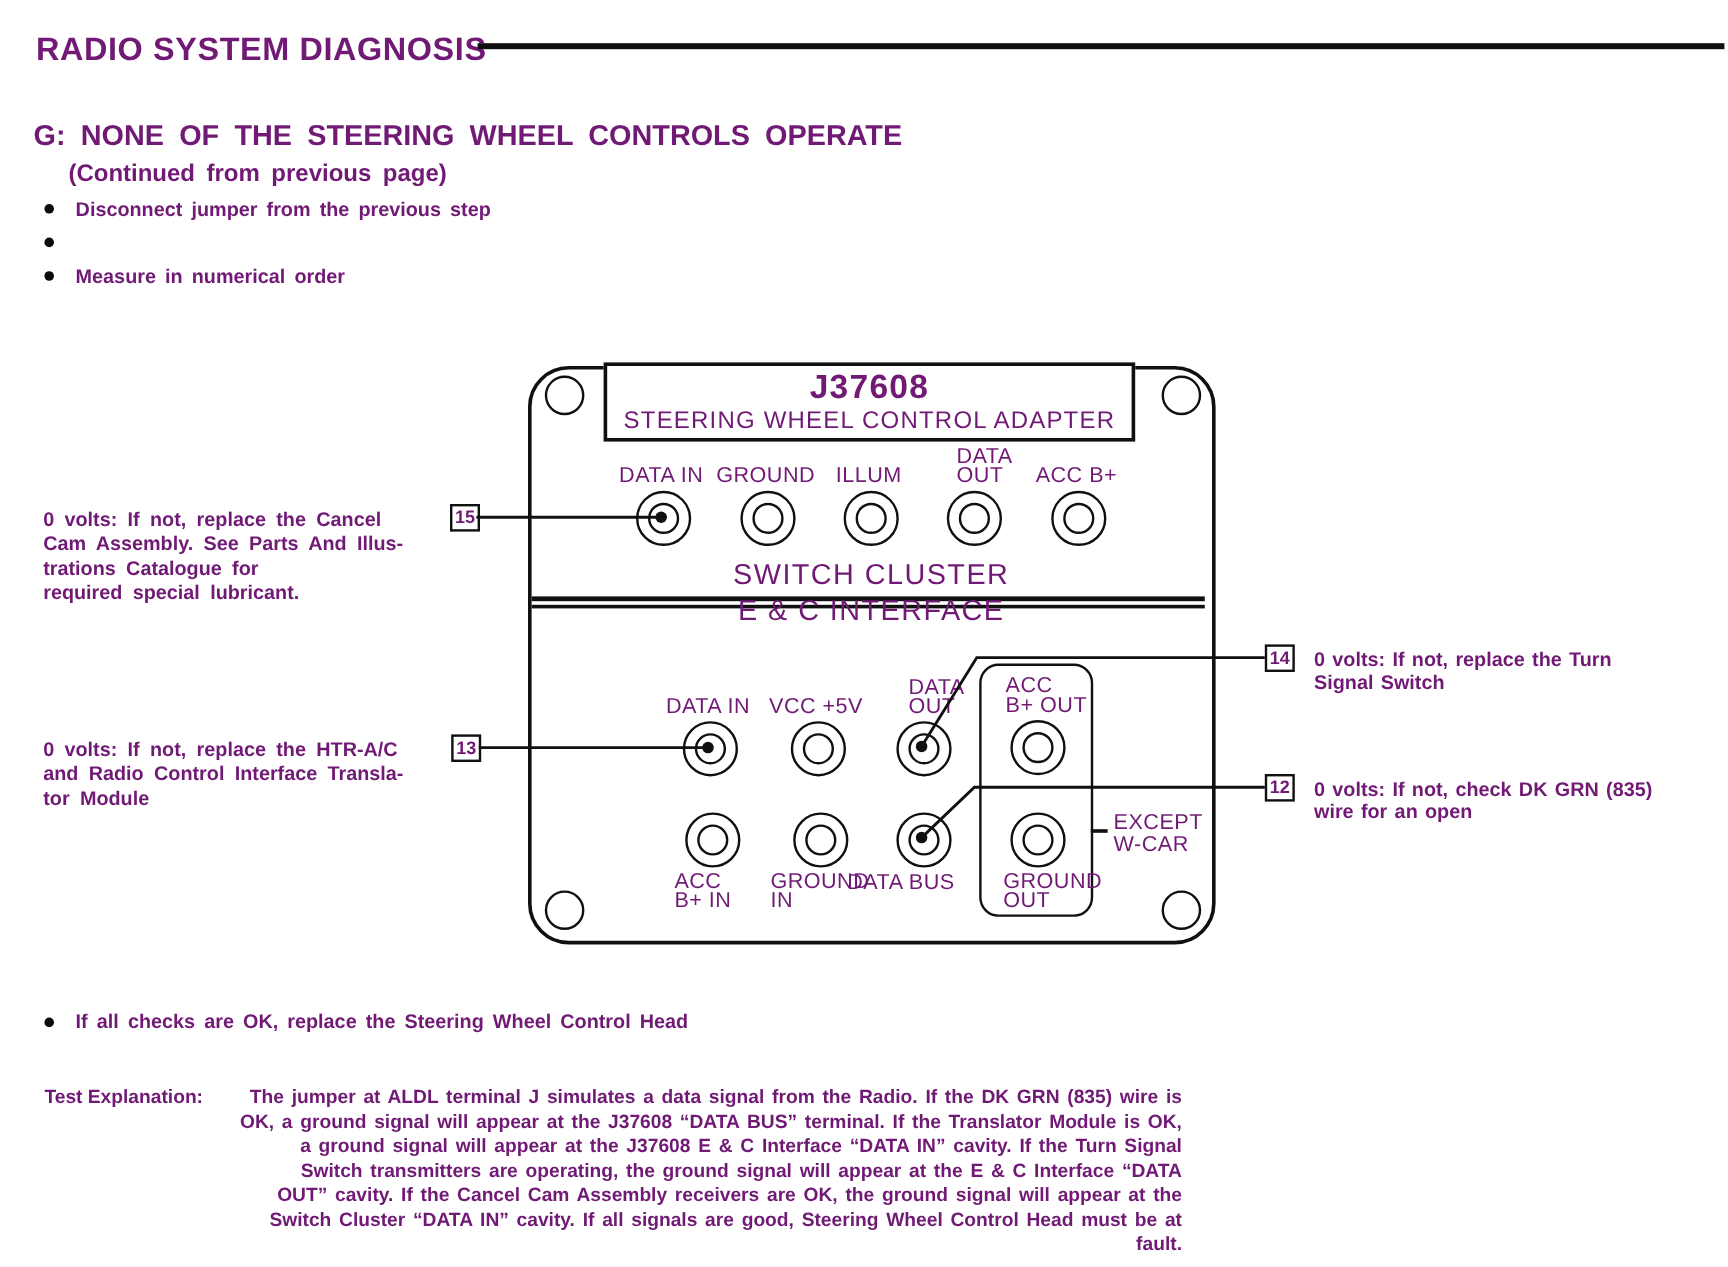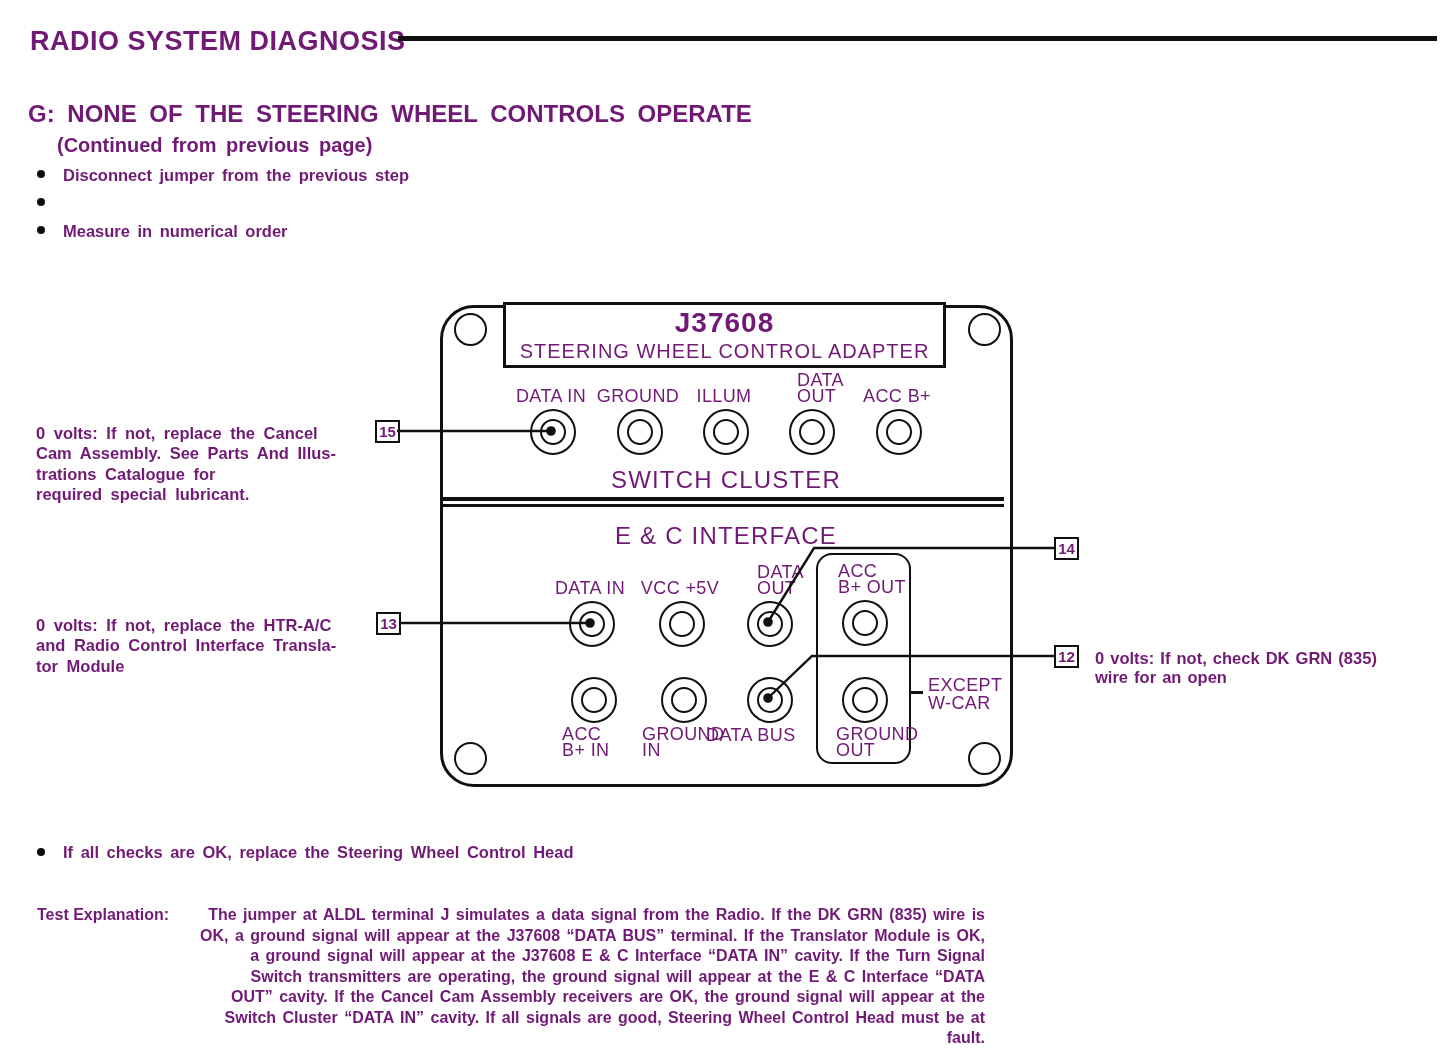--- a/index.html
+++ b/index.html
@@ -99,21 +99,21 @@
       </div>
     <div class="abs term" style="left:876px; top:409px;">
         <div class="inner"></div>
       </div>
 
     <div class="abs dsection" style="left:726px; top:466px;">SWITCH CLUSTER</div>
 
     <div class="abs sep" style="left:443px; top:497px; width:561px; height:4px;"></div>
     <div class="abs sep" style="left:443px; top:504px; width:561px; height:2.5px;"></div>
 
-    <div class="abs dsection" style="left:726px; top:522px;">E &amp; C INTERFACE</div>
+    <div class="abs dsection" style="left:726px; top:496px;">E &amp; C INTERFACE</div>
 
     <div class="abs group-rect" style="left:816px; top:553px; width:91px; height:207px;"></div>
     <div class="abs tick" style="left:909px; top:691px; width:14px;"></div>
     <div class="abs dlabel" style="left:928px; top:676px; line-height:18px;">EXCEPT
 W-CAR</div>
 
     <div class="abs dlabel c" style="left:590px; top:581px;">DATA IN</div>
     <div class="abs dlabel c" style="left:680px; top:581px;">VCC +5V</div>
     <div class="abs dlabel" style="left:757px; top:565px;">DATA
 OUT</div>
@@ -159,20 +159,22 @@
     <div class="abs cnum" style="left:1054px; top:537px;">14</div>
     <div class="abs cnum" style="left:1054px; top:645px;">12</div>
 
     <div class="abs callout-text" style="left:36px; top:423px;">0 volts: If not, replace the Cancel
 Cam Assembly. See Parts And Illus-
 trations Catalogue for
 required special lubricant.</div>
     <div class="abs callout-text" style="left:36px; top:615px;">0 volts: If not, replace the HTR-A/C
 and Radio Control Interface Transla-
 tor Module</div>
+    <div class="abs callout-text right" style="left:1095px; top:541px;">0 volts: If not, replace the Turn
+Signal Switch</div>
     <div class="abs callout-text right" style="left:1095px; top:649px;">0 volts: If not, check DK GRN (835)
 wire for an open</div>
 
     <svg class="abs" style="left:0; top:0; pointer-events:none;" width="1440" height="1056" viewBox="0 0 1440 1056">
       <path d="M397 431 H551" stroke="#101010" stroke-width="2.4" fill="none"></path>
       <path d="M399 623 H590" stroke="#101010" stroke-width="2.4" fill="none"></path>
       <path d="M768 622 L814 548 H1054" stroke="#101010" stroke-width="2.4" fill="none"></path>
       <path d="M768 698 L812 656 H1054" stroke="#101010" stroke-width="2.4" fill="none"></path>
       <circle cx="551" cy="431" r="4.8" fill="#101010"></circle>
       <circle cx="590" cy="623" r="4.8" fill="#101010"></circle>

